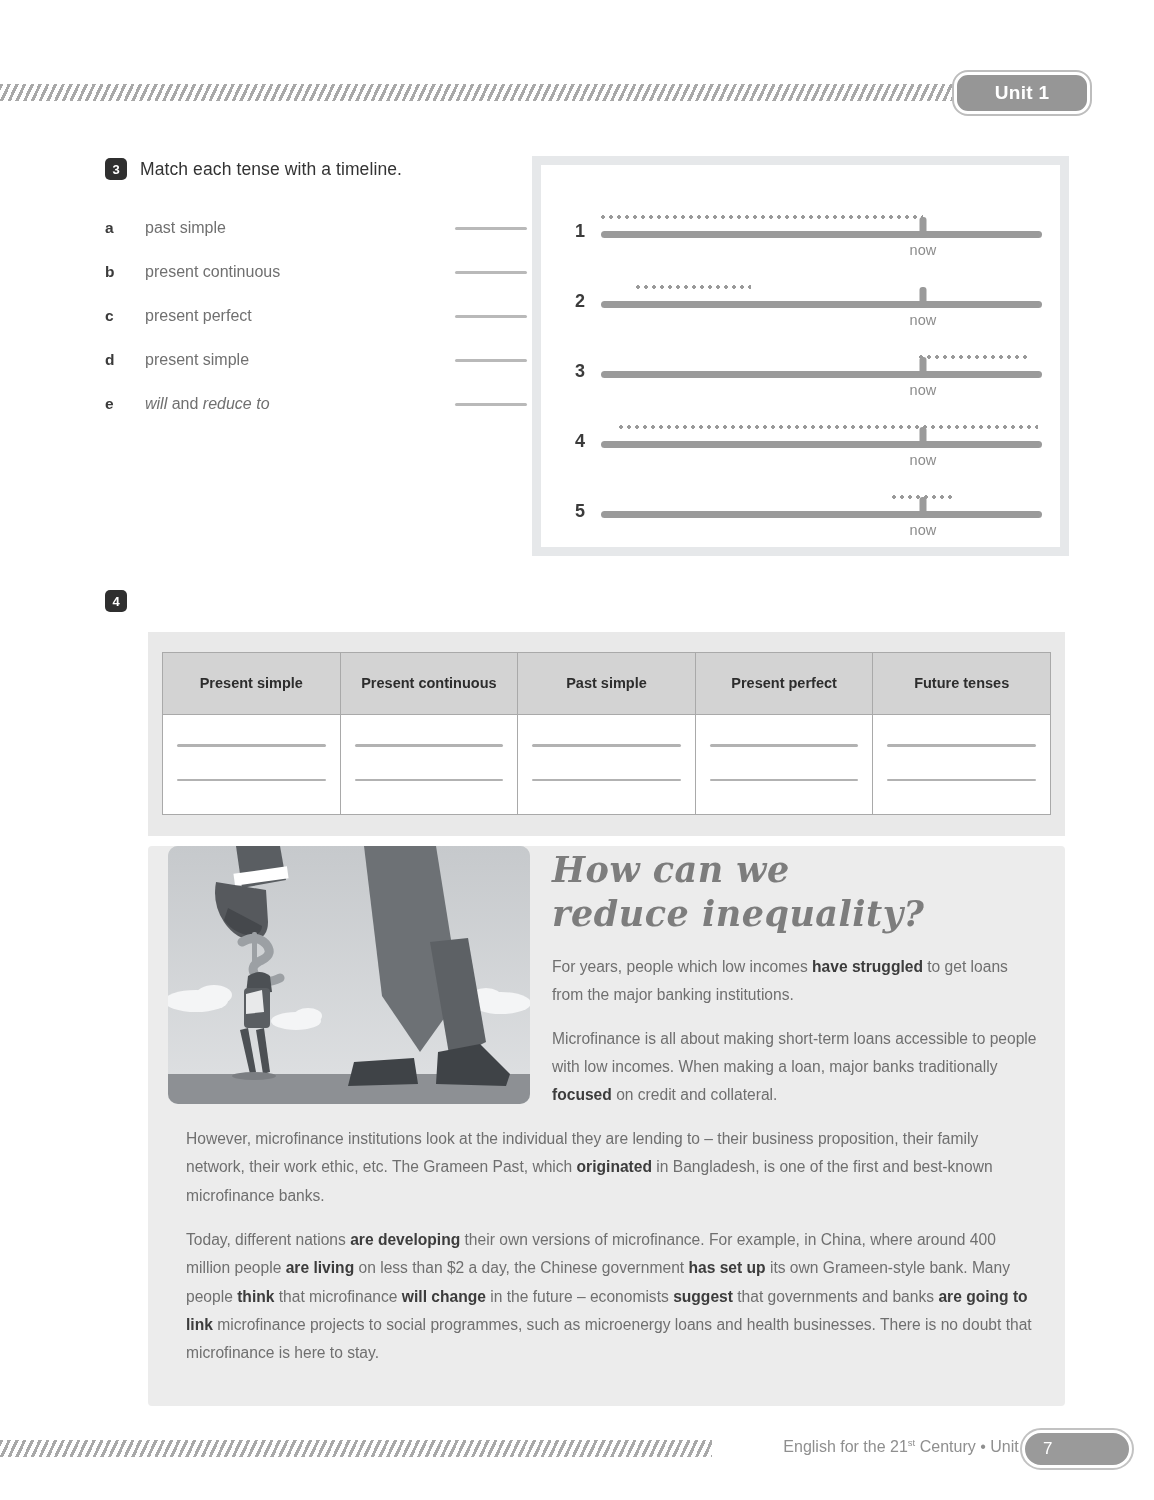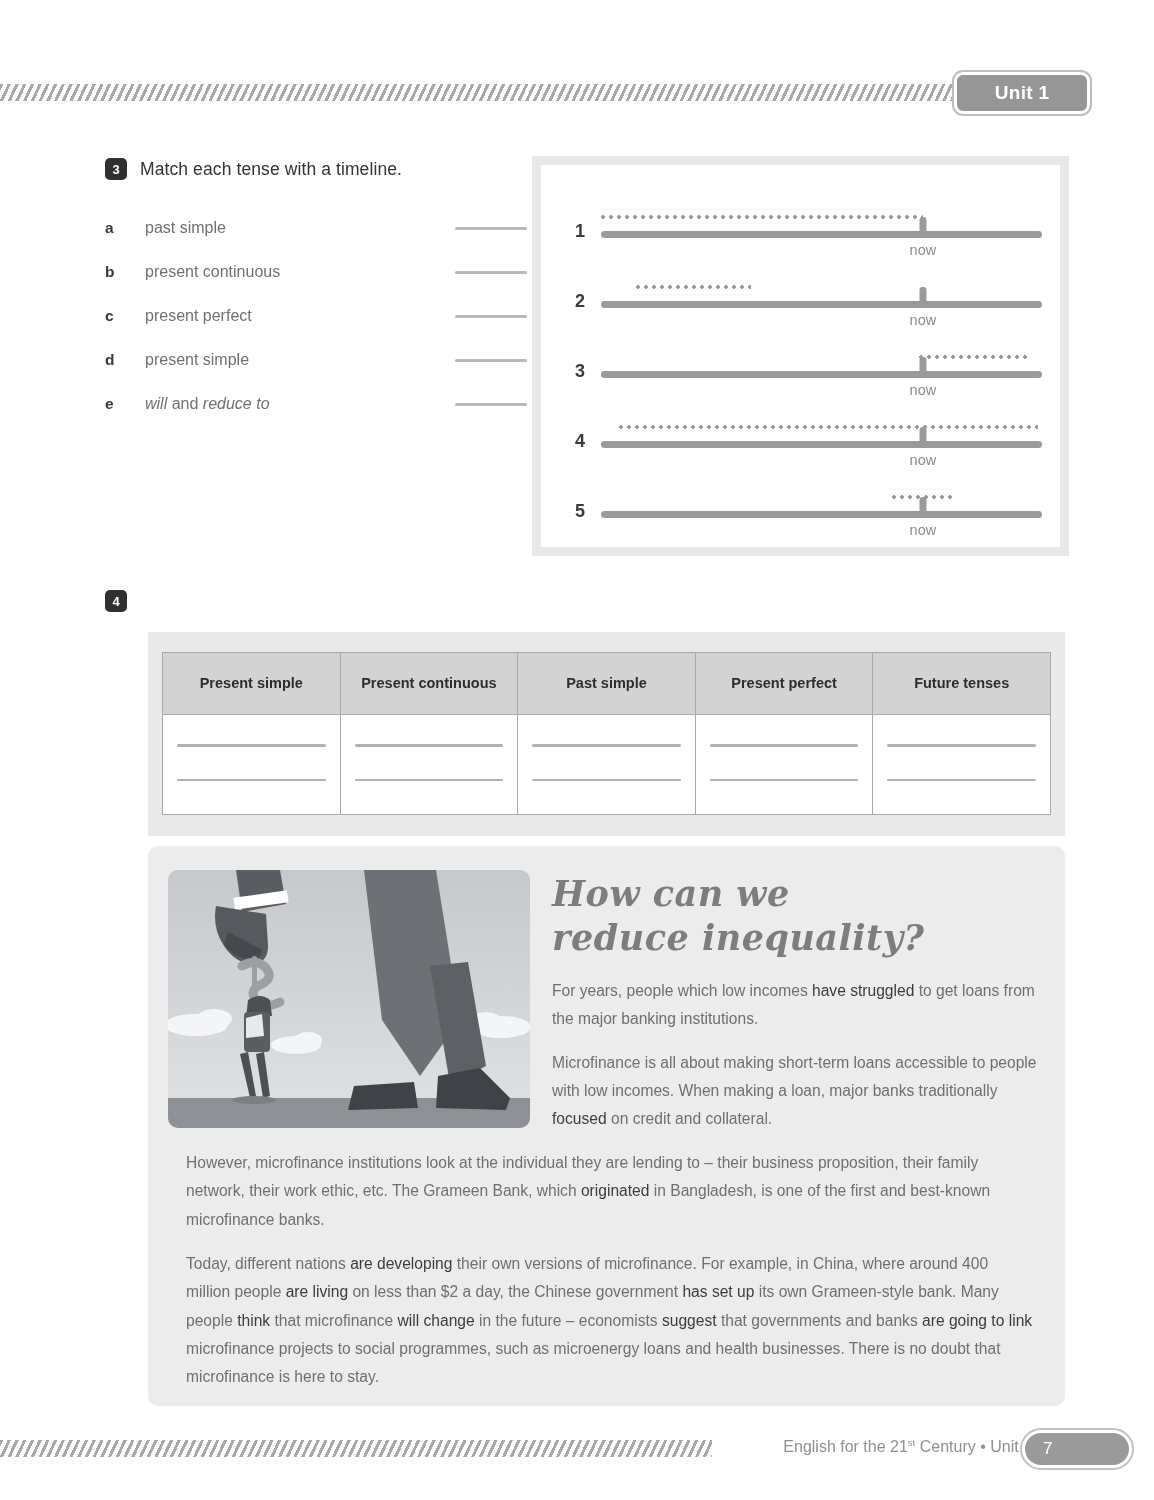--- a/index.html
+++ b/index.html
@@ -27,21 +27,21 @@
   #hatch-top  { left: 0;  top: 84px;   width: 960px; }
   #hatch-foot { left: 0;  top: 1440px; width: 712px; }
 
   
   .unit-pill {
     position: absolute;
     right: 64px;
     top: 72px;
     width: 136px;
     height: 42px;
-    border-radius: 9px;
+    border-radius: 14px;
     background: #969696;
     border: 3px solid #ffffff;
     outline: 2px solid #bdbdbd;
     display: flex;
     align-items: center;
     justify-content: center;
     color: #ffffff;
     font-size: 19px;
     font-weight: bold;
     letter-spacing: .3px;
@@ -224,22 +224,22 @@
   }
 
   
   #article-panel {
     position: absolute;
     left: 148px;
     top: 846px;
     width: 917px;
     height: 560px;
     background: #ececec;
-    border-radius: 10px;
-    padding: 24px 26px 20px 20px;
+    border-radius: 4px;
+    padding: 0 26px 20px 20px;
   }
   .article-top {
     display: flex;
     gap: 22px;
   }
   .article-illustration {
     width: 362px;
     height: 258px;
     border-radius: 10px;
     flex: none;
@@ -258,21 +258,21 @@
     letter-spacing: .5px;
     margin-bottom: 16px;
   }
 
   .article-p {
     font-size: 15.6px;
     line-height: 1.82;
     color: #6f6f6f;
     margin-bottom: 15px;
   }
-  .article-p b { color: #3c3c3c; font-weight: normal; }
+  .article-p b { color: #3c3c3c; font-weight: bold; }
 
   .article-flow { padding: 0 4px 0 18px; }
   .article-flow .article-p { margin-bottom: 16px; }
 
   
   #footer-text {
     position: absolute;
     right: 122px;
     top: 1437px;
     font-size: 16px;
@@ -500,21 +500,21 @@
         <div>reduce inequality?</div>
       </div>
       <div id="article-col-paras">
           <p class="article-p"><span>For years, people which low incomes </span><b>have struggled</b><span> to get loans from the major banking institutions.</span></p>
           <p class="article-p"><span>Microfinance is all about making short-term loans accessible to people with low incomes. When making a loan, major banks traditionally </span><b>focused</b><span> on credit and collateral.</span></p>
         </div>
     </div>
   </div>
 
   <div class="article-flow" id="article-flow-paras">
-      <p class="article-p"><span>However, microfinance institutions look at the individual they are lending to – their business proposition, their family network, their work ethic, etc. The Grameen Bank, which </span><b>originated</b><span> in Bangladesh, is one of the first and best-known microfinance banks.</span></p>
+      <p class="article-p"><span>However, microfinance institutions look at the individual they are lending to – their business proposition, their family network, their work ethic, etc. The Grameen Past, which </span><b>originated</b><span> in Bangladesh, is one of the first and best-known microfinance banks.</span></p>
       <p class="article-p"><span>Today, different nations </span><b>are developing</b><span> their own versions of microfinance. For example, in China, where around 400 million people </span><b>are living</b><span> on less than $2 a day, the Chinese government </span><b>has set up</b><span> its own Grameen-style bank. Many people </span><b>think</b><span> that microfinance </span><b>will change</b><span> in the future – economists </span><b>suggest</b><span> that governments and banks </span><b>are going to link</b><span> microfinance projects to social programmes, such as microenergy loans and health businesses. There is no doubt that microfinance is here to stay.</span></p>
     </div>
 </div>
 
 <div class="hatch" id="hatch-foot"></div>
 
 <div id="footer-text">
   <span>English for the 21</span><sup>st</sup><span> Century • Unit 1</span>
 </div>
 

